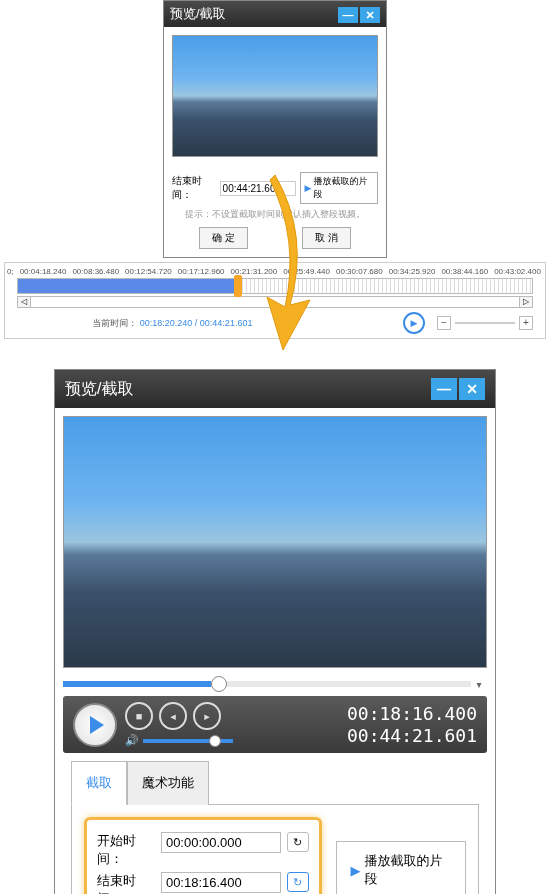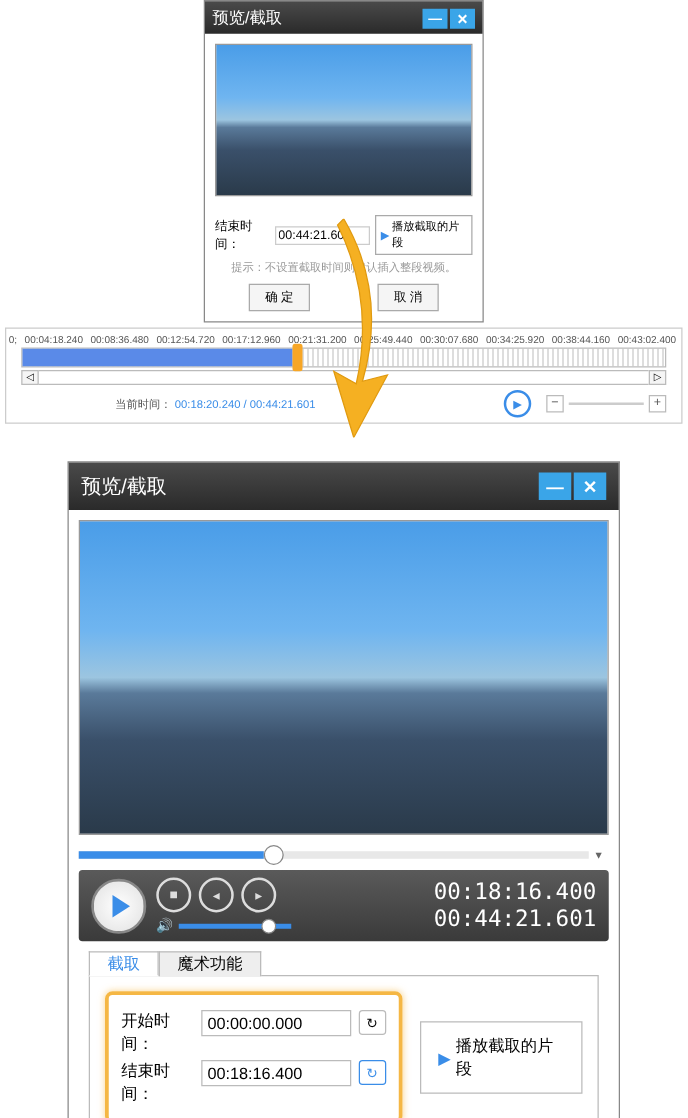--- a/index.html
+++ b/index.html
@@ -44,21 +44,21 @@
 .prog-dn{width:16px;text-align:center;color:#666;font-size:10px}
 .ctrls{background:linear-gradient(#5a5a5a,#3a3a3a);margin:4px 8px;padding:6px 10px;display:flex;align-items:center;gap:8px;border-radius:3px}
 .play-big{width:40px;height:40px;background:radial-gradient(#fff,#e0e0e0);border-radius:50%;display:flex;align-items:center;justify-content:center;border:2px solid #888}
 .play-big::after{content:"";border-left:14px solid #3a8de8;border-top:9px solid transparent;border-bottom:9px solid transparent;margin-left:4px}
 .cbtn{width:24px;height:24px;border:2px solid #ddd;border-radius:50%;display:flex;align-items:center;justify-content:center;color:#ddd;font-size:11px}
 .vol{display:flex;align-items:center;gap:4px;color:#ddd;font-size:11px}
 .vol-bar{width:90px;height:4px;background:#3a8de8;position:relative}
 .vol-bar::after{content:"";position:absolute;right:12px;top:-4px;width:10px;height:10px;background:#fff;border:1px solid #888;border-radius:50%}
 .times{margin-left:auto;text-align:right;color:#fff;font-family:monospace;font-size:18px;line-height:1.2}
 .tabs{margin:8px 16px 0;display:flex}
-.tab{padding:0 14px;border:1px solid #bbb;background:#eee;font-size:13px;border-bottom:none}
+.tab{padding:12px 14px;border:1px solid #bbb;background:#eee;font-size:13px;border-bottom:none}
 .tab.act{background:#fff;border-bottom:1px solid #fff;color:#3a8de8;position:relative;z-index:1}
 .panel{border:1px solid #bbb;margin:0 16px;padding:12px;margin-top:-1px}
 .hl{border:3px solid #f5b744;border-radius:6px;padding:8px 10px;display:inline-block;box-shadow:0 0 6px rgba(245,183,68,.6)}
 .prow{display:flex;align-items:flex-start;gap:6px;margin:4px 0;font-size:13px}
 .prow input{width:110px;padding:2px 4px;border:1px solid #bbb;font-size:13px}
 .rst{width:22px;height:18px;border:1px solid #bbb;border-radius:3px;display:flex;align-items:center;justify-content:center;font-size:11px}
 .rst.act{color:#3a8de8;border-color:#3a8de8}
 .pair{display:flex;align-items:center;gap:14px}
 .play-clip2{border:1px solid #bbb;padding:10px 14px;font-size:13px;display:flex;align-items:center;gap:4px}
 </style>

